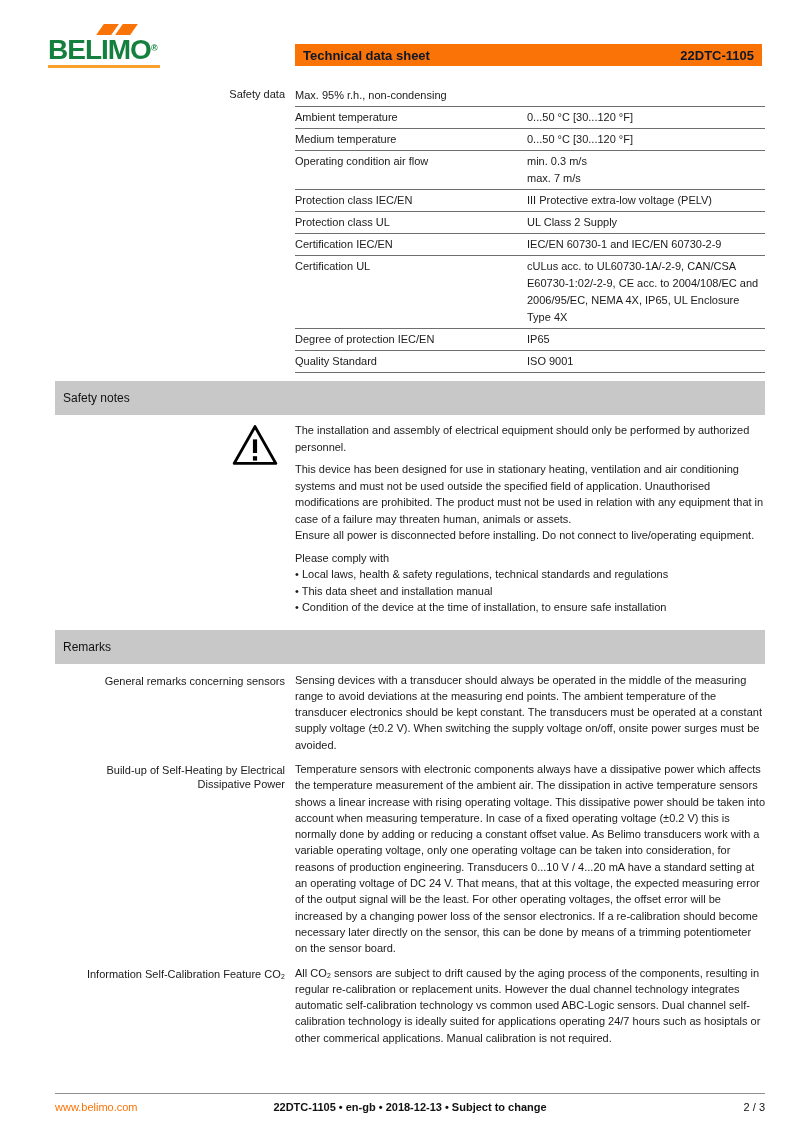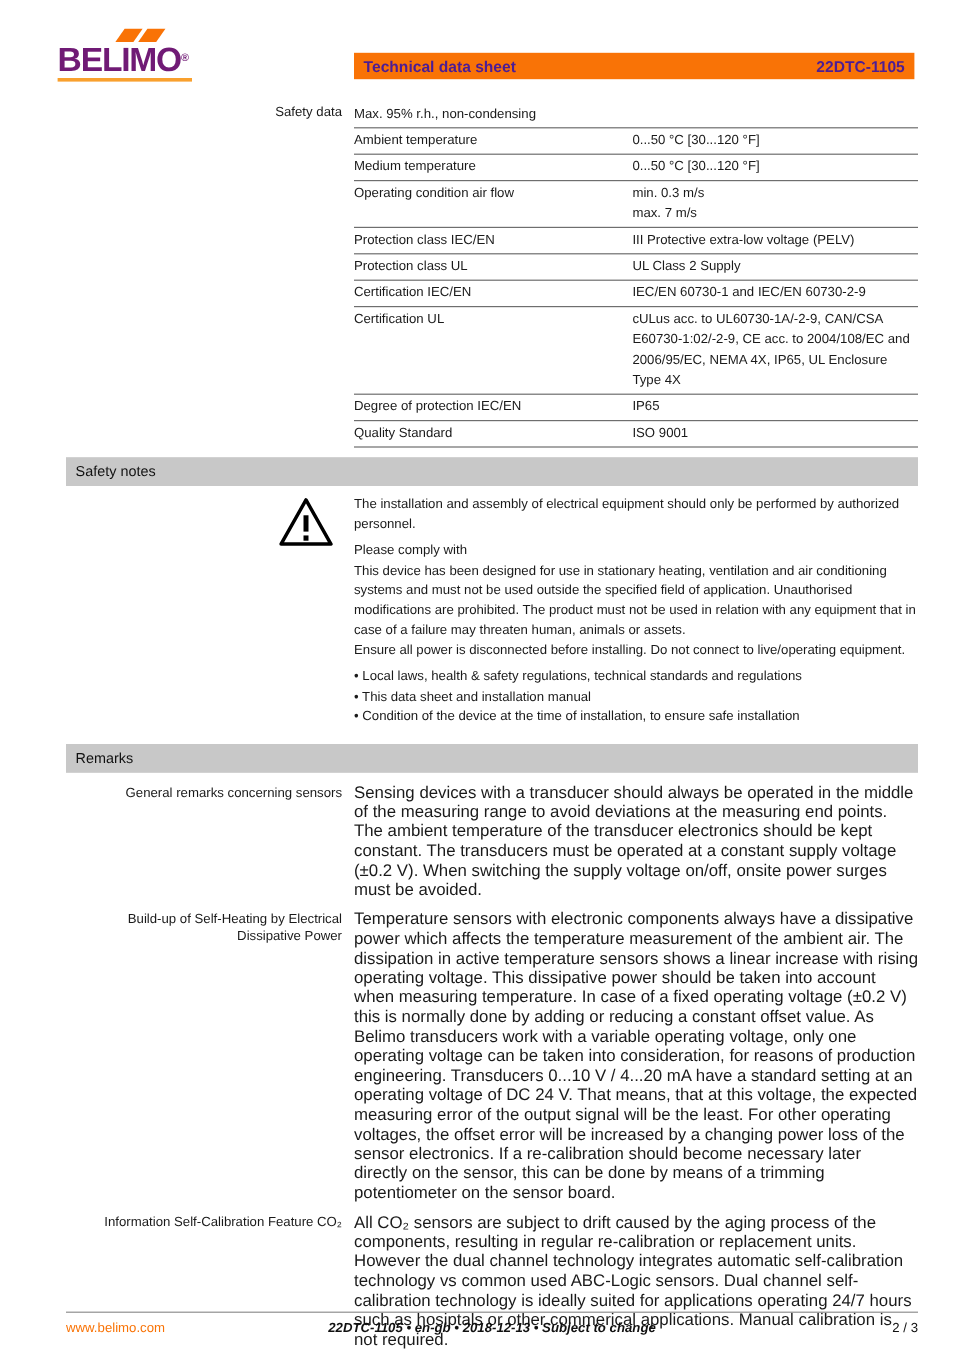--- a/index.html
+++ b/index.html
@@ -10,60 +10,60 @@
     position:relative; overflow:hidden;
   }
   
   .header { position:relative; height:85px; }
   .logo { position:absolute; left:48px; top:22px; width:120px; }
   .logo-stripes { position:absolute; left:52px; top:2px; width:40px; height:12px; }
   .stripe { position:absolute; top:0; width:15px; height:11px; background:#f97306; transform:skewX(-35deg); }
   .stripe.s1 { left:0; }
   .stripe.s2 { left:19px; }
   .logo-word {
-    font-size:28px; font-weight:bold; letter-spacing:-1px; color:#701a75;
+    font-size:28px; font-weight:bold; letter-spacing:-1px; color:#15803d;
     margin-top:14px; line-height:28px;
   }
   .logo-reg { font-size:9px; font-weight:bold; vertical-align:top; position:relative; top:-2px; letter-spacing:0; }
   .logo-underline { height:3px; background:#f9a02d; margin-top:1px; width:112px; }
   .orange-bar {
     position:absolute; left:295px; top:44px; width:467px; height:22px;
-    background:#f97306; color:#4c1d95; font-size:13px; font-weight:bold;
+    background:#f97306; color:#0f172a; font-size:13px; font-weight:bold;
     display:flex; justify-content:space-between; align-items:center; padding:0 8px;
   }
   
   .row2col { display:grid; grid-template-columns:230px 1fr; column-gap:10px; padding:0 35px 0 55px; }
   .label-col { text-align:right; font-weight:normal; font-size:11px; line-height:14px; padding-top:2px; }
   
   .spec-table { width:100%; font-size:11px; }
   .t-row { display:grid; grid-template-columns:232px 1fr; border-bottom:1px solid #6e6e6e; padding:2px 0 2px 0; }
   .t-prop { line-height:17px; }
   .t-val { line-height:17px; white-space:pre-line; }
   
   .section-bar {
-    margin:8px 35px 0 55px; height:24px; background:#c8c8c8;
+    margin:8px 35px 0 55px; height:34px; background:#c8c8c8;
     font-size:12px; color:#111; display:flex; align-items:center; padding-left:8px;
   }
   
   .notes-section { margin-top:7px; }
   .warning-wrap { display:flex; justify-content:flex-end; padding-right:6px; }
   .para { font-size:11px; line-height:16.5px; margin-bottom:6px; white-space:pre-line; }
   .bullets { list-style:none; font-size:11px; line-height:16.5px; }
   .bullets li::before { content:"• "; }
   
   .remark-row { margin-top:8px; }
-  .remark-text { font-size:14px; line-height:16.3px; }
+  .remark-text { font-size:11px; line-height:16.3px; }
   
   .footer {
     position:absolute; left:55px; right:35px; top:1093px;
     border-top:1px solid #8f8f8f; padding-top:7px;
     display:flex; align-items:flex-end; font-size:11px;
   }
   .footer-left { flex:1; color:#f97306; text-decoration:none; }
-  .footer-center { flex:0 0 auto; font-weight:bold; color:#111;font-style:italic; }
+  .footer-center { flex:0 0 auto; font-weight:bold; color:#111; }
   .footer-right { flex:1; text-align:right; color:#111; }
 </style>
 </head>
 <body>
 
 <div class="page">
 
   <div class="header">
     <div class="logo">
       <div class="logo-stripes">
@@ -131,23 +131,23 @@
   <section class="row2col notes-section">
     <div class="warning-wrap">
       <svg width="48" height="46" viewBox="0 0 60 56">
         <path d="M30 5 L56 51 L4 51 Z" fill="none" stroke="#000000" stroke-width="3.6" stroke-linejoin="round"></path>
         <rect x="27.4" y="21" width="5.2" height="17" fill="#000000"></rect>
         <rect x="27.4" y="42" width="5.2" height="5.5" fill="#000000"></rect>
       </svg>
     </div>
     <div>
       <p class="para">The installation and assembly of electrical equipment should only be performed by authorized personnel.</p>
-      <p class="para" style="margin-bottom:0">Please comply with</p>
       <p class="para">This device has been designed for use in stationary heating, ventilation and air conditioning systems and must not be used outside the specified field of application. Unauthorised modifications are prohibited. The product must not be used in relation with any equipment that in case of a failure may threaten human, animals or assets.
 Ensure all power is disconnected before installing. Do not connect to live/operating equipment.</p>
+      <p class="para" style="margin-bottom:0">Please comply with</p>
       <ul class="bullets" id="comply-bullets">
           <li>Local laws, health &amp; safety regulations, technical standards and regulations</li>
           <li>This data sheet and installation manual</li>
           <li>Condition of the device at the time of installation, to ensure safe installation</li>
         </ul>
     </div>
   </section>
 
   <div class="section-bar" style="margin-top:14px">
     <span>Remarks</span>

